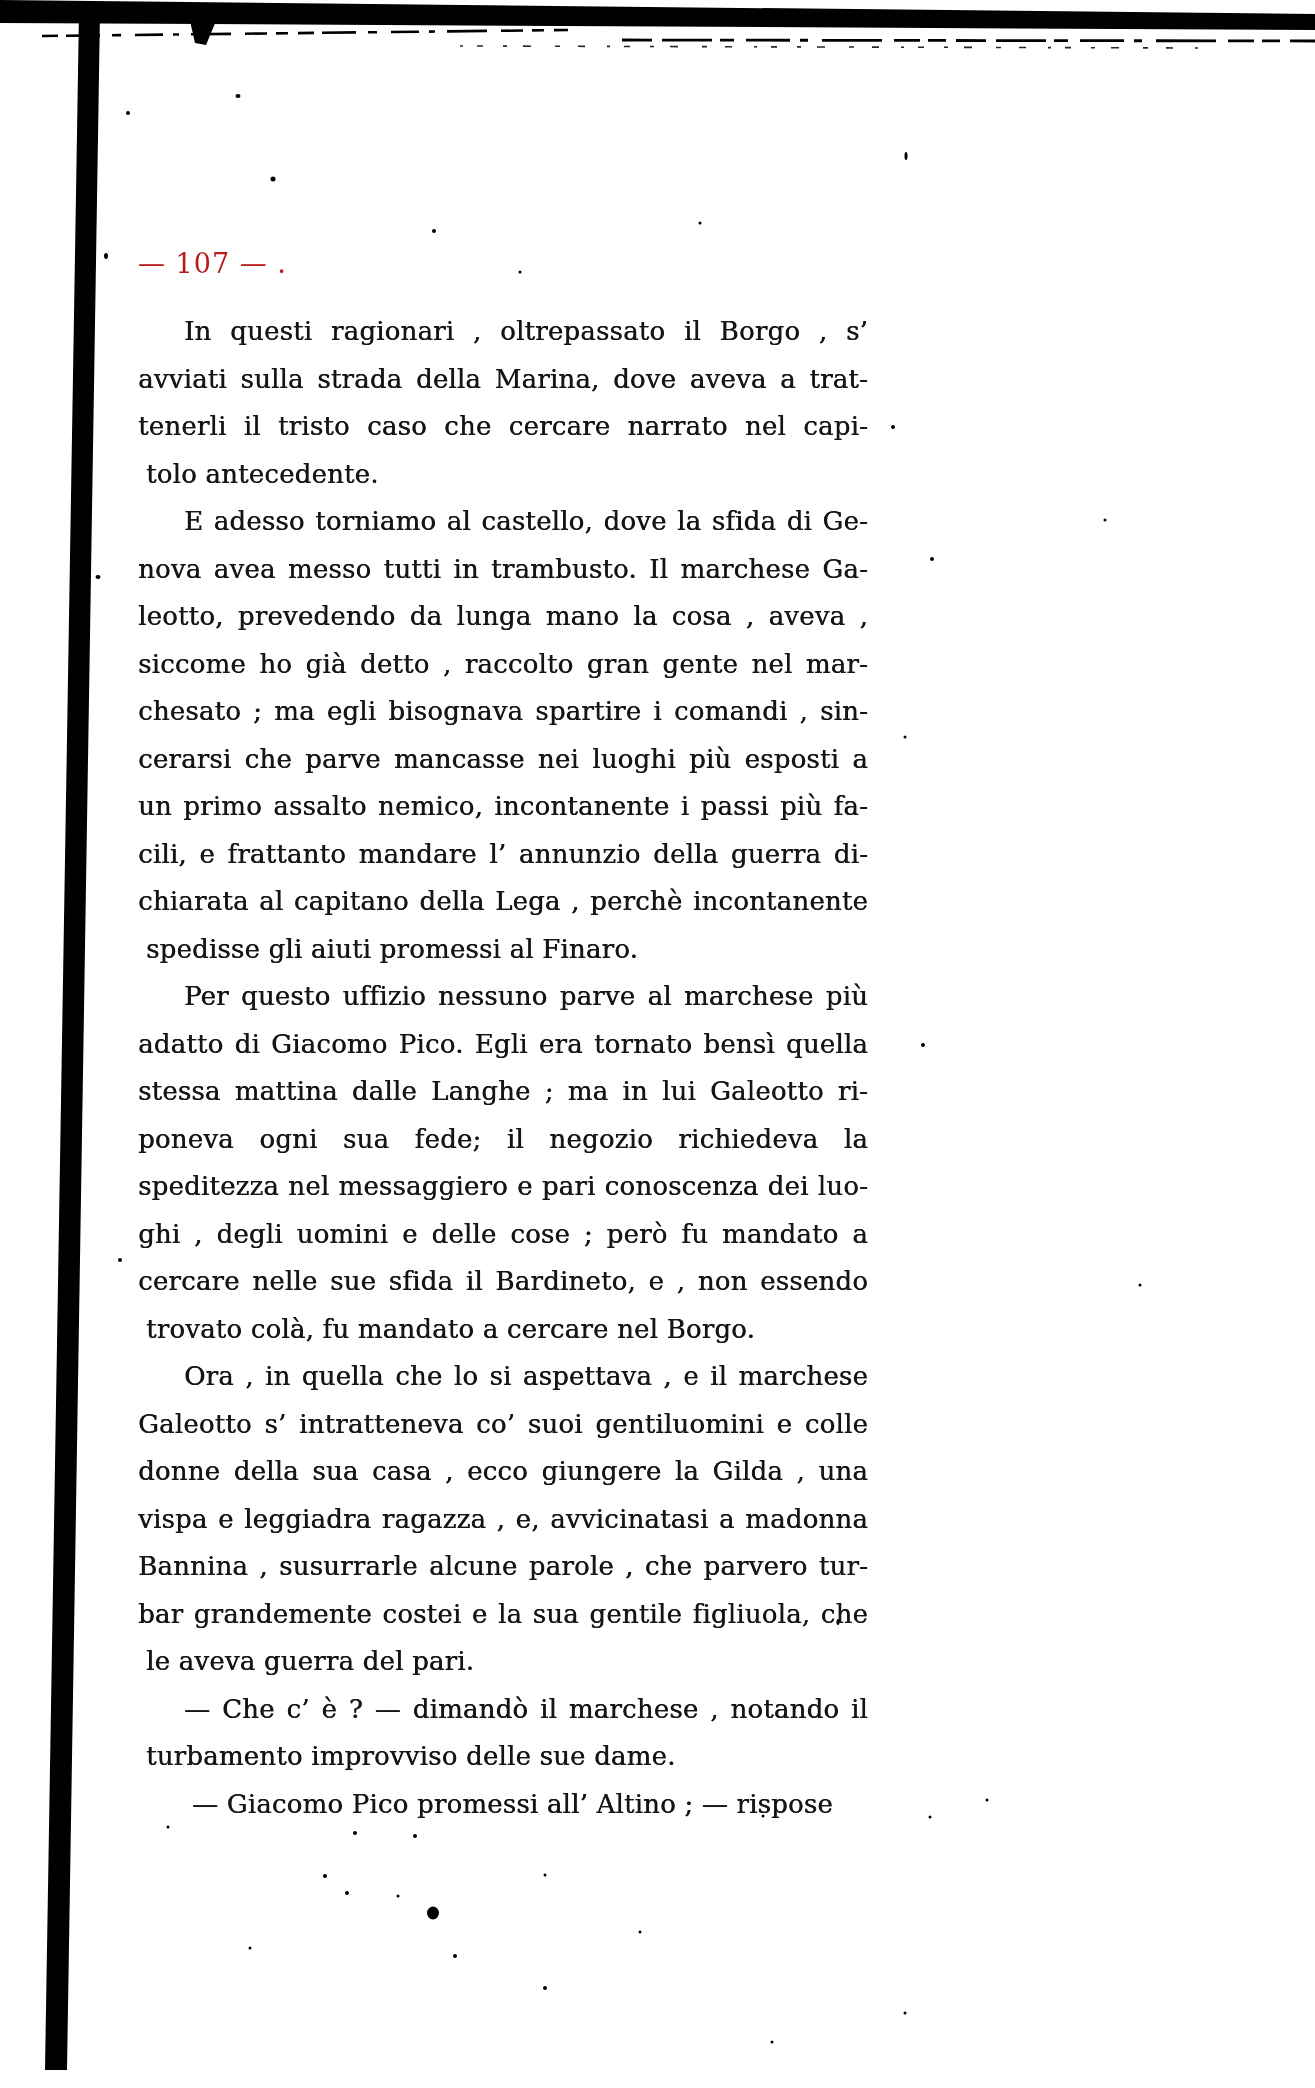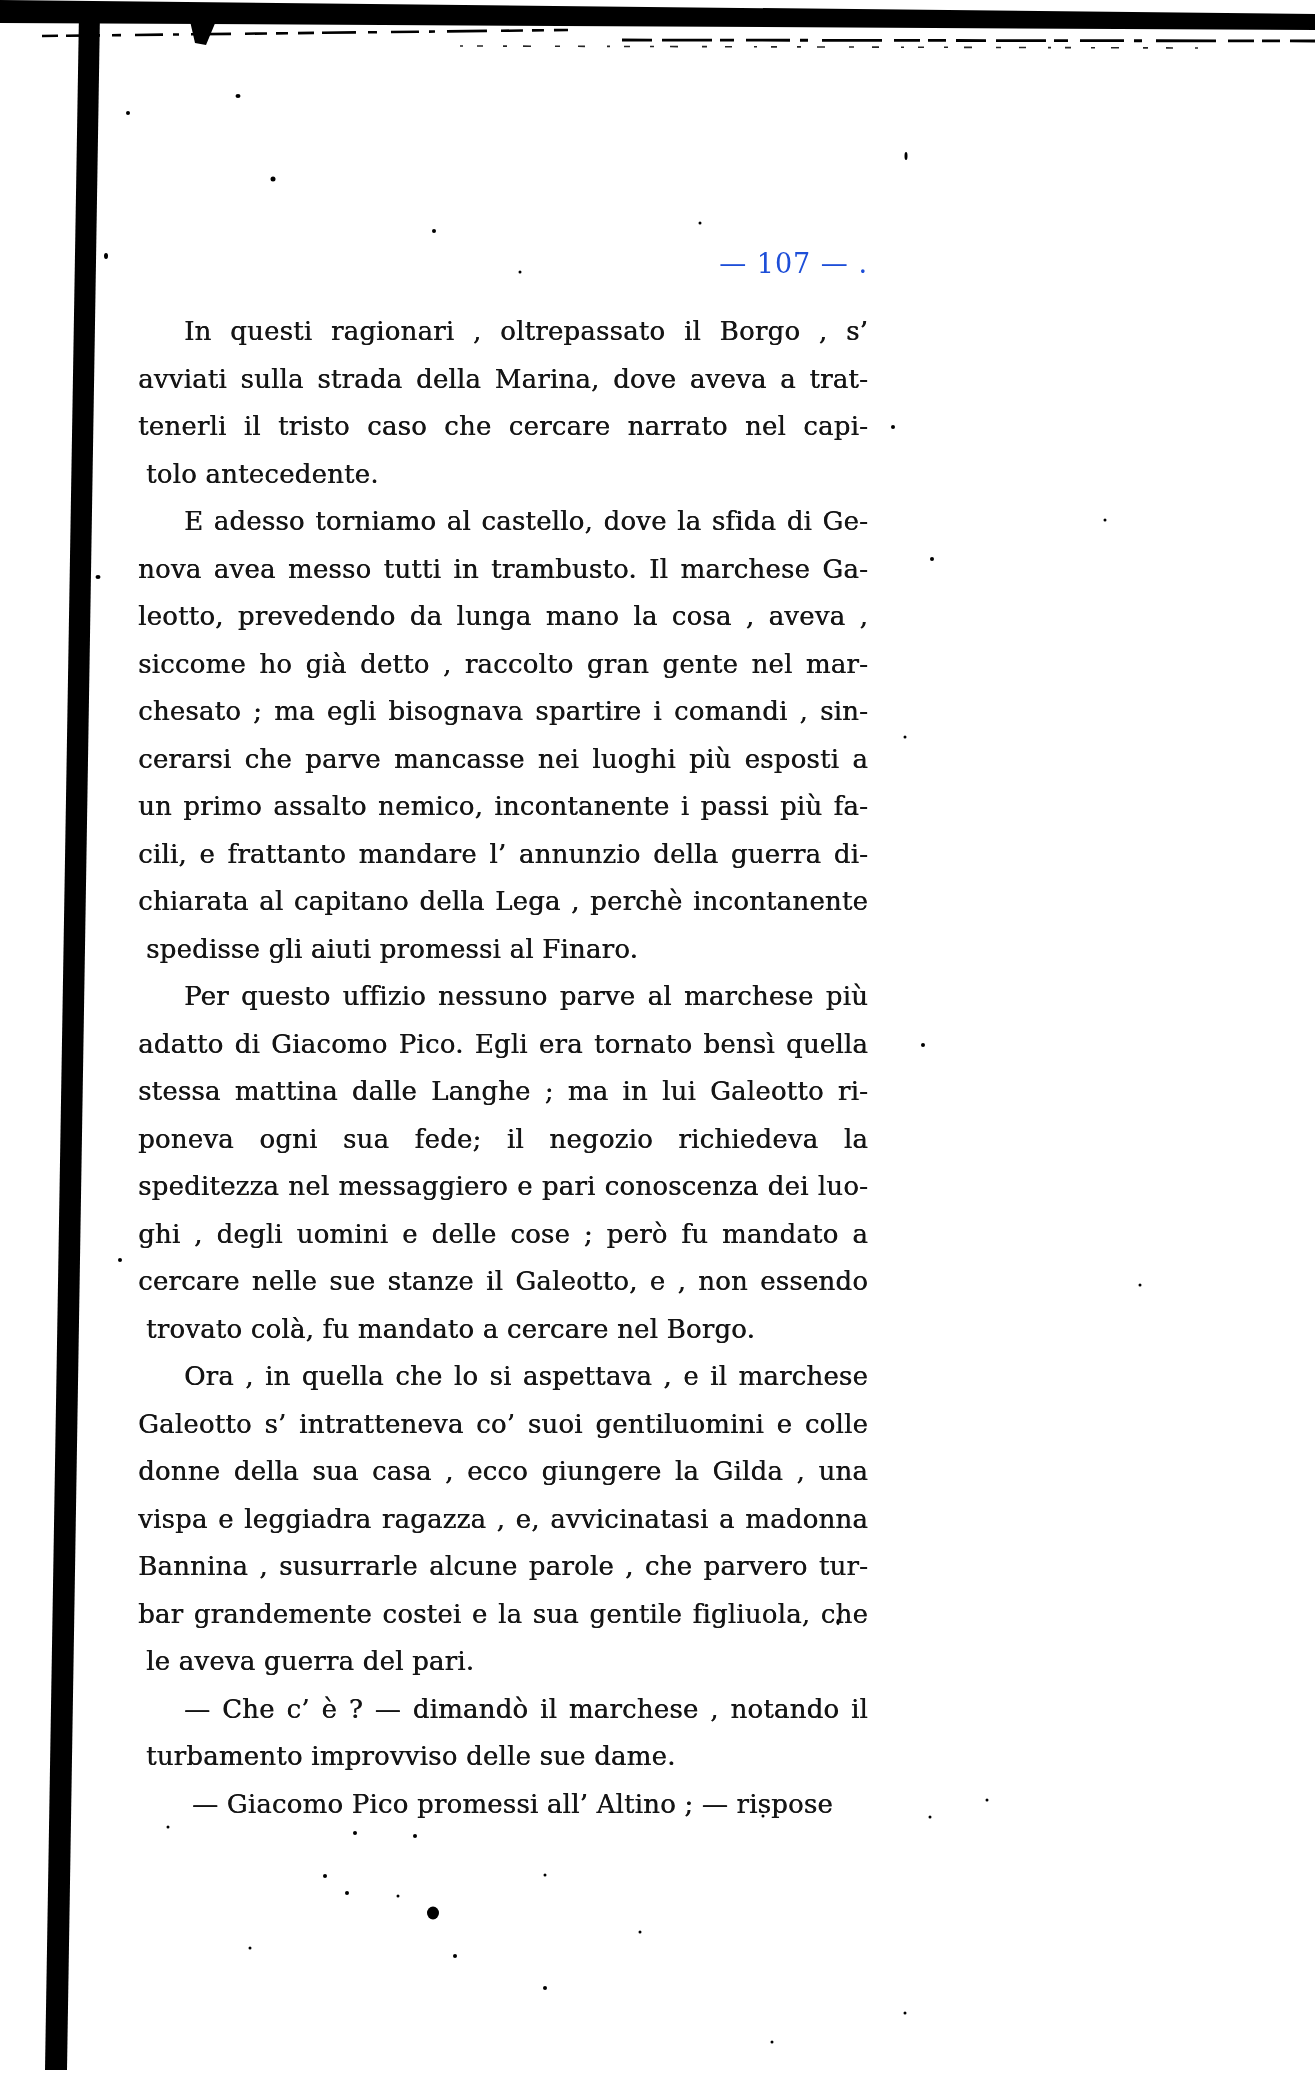--- a/index.html
+++ b/index.html
@@ -22,24 +22,24 @@
     left: 0;
     width: 1315px;
     height: 2088px;
     pointer-events: none;
   }
   .page-number {
     position: absolute;
     left: 138px;
     top: 248px;
     width: 730px;
-    text-align: right;
+    text-align: left;
     font-size: 27px;
     letter-spacing: 1px;
-    color: #1d4ed8;
+    color: #b91c1c;
   }
   .text-block {
     position: absolute;
     left: 138px;
     top: 308px;
     width: 730px;
     font-size: 26px;
     color: #151515;
   }
   .text-block .line {
@@ -132,21 +132,21 @@
       <div class="line">un primo assalto nemico, incontanente i passi più fa-</div>
       <div class="line">cili, e frattanto mandare l’ annunzio della guerra di-</div>
       <div class="line">chiarata al capitano della Lega , perchè incontanente</div>
       <div class="line no-just">spedisse gli aiuti promessi al Finaro.</div>
       <div class="line indent">Per questo uffizio nessuno parve al marchese più</div>
       <div class="line">adatto di Giacomo Pico. Egli era tornato bensì quella</div>
       <div class="line">stessa mattina dalle Langhe ; ma in lui Galeotto ri-</div>
       <div class="line">poneva ogni sua fede; il negozio richiedeva la massima</div>
       <div class="line">speditezza nel messaggiero e pari conoscenza dei luo-</div>
       <div class="line">ghi , degli uomini e delle cose ; però fu mandato a</div>
-      <div class="line">cercare nelle sue stanze il Galeotto, e , non essendo</div>
+      <div class="line">cercare nelle sue sfida il Bardineto, e , non essendo</div>
       <div class="line no-just">trovato colà, fu mandato a cercare nel Borgo.</div>
       <div class="line indent">Ora , in quella che lo si aspettava , e il marchese</div>
       <div class="line">Galeotto s’ intratteneva co’ suoi gentiluomini e colle</div>
       <div class="line">donne della sua casa , ecco giungere la Gilda , una</div>
       <div class="line">vispa e leggiadra ragazza , e, avvicinatasi a madonna</div>
       <div class="line">Bannina , susurrarle alcune parole , che parvero tur-</div>
       <div class="line">bar grandemente costei e la sua gentile figliuola, che</div>
       <div class="line no-just">le aveva guerra del pari.</div>
       <div class="line indent">— Che c’ è ? — dimandò il marchese , notando il</div>
       <div class="line no-just">turbamento improvviso delle sue dame.</div>

